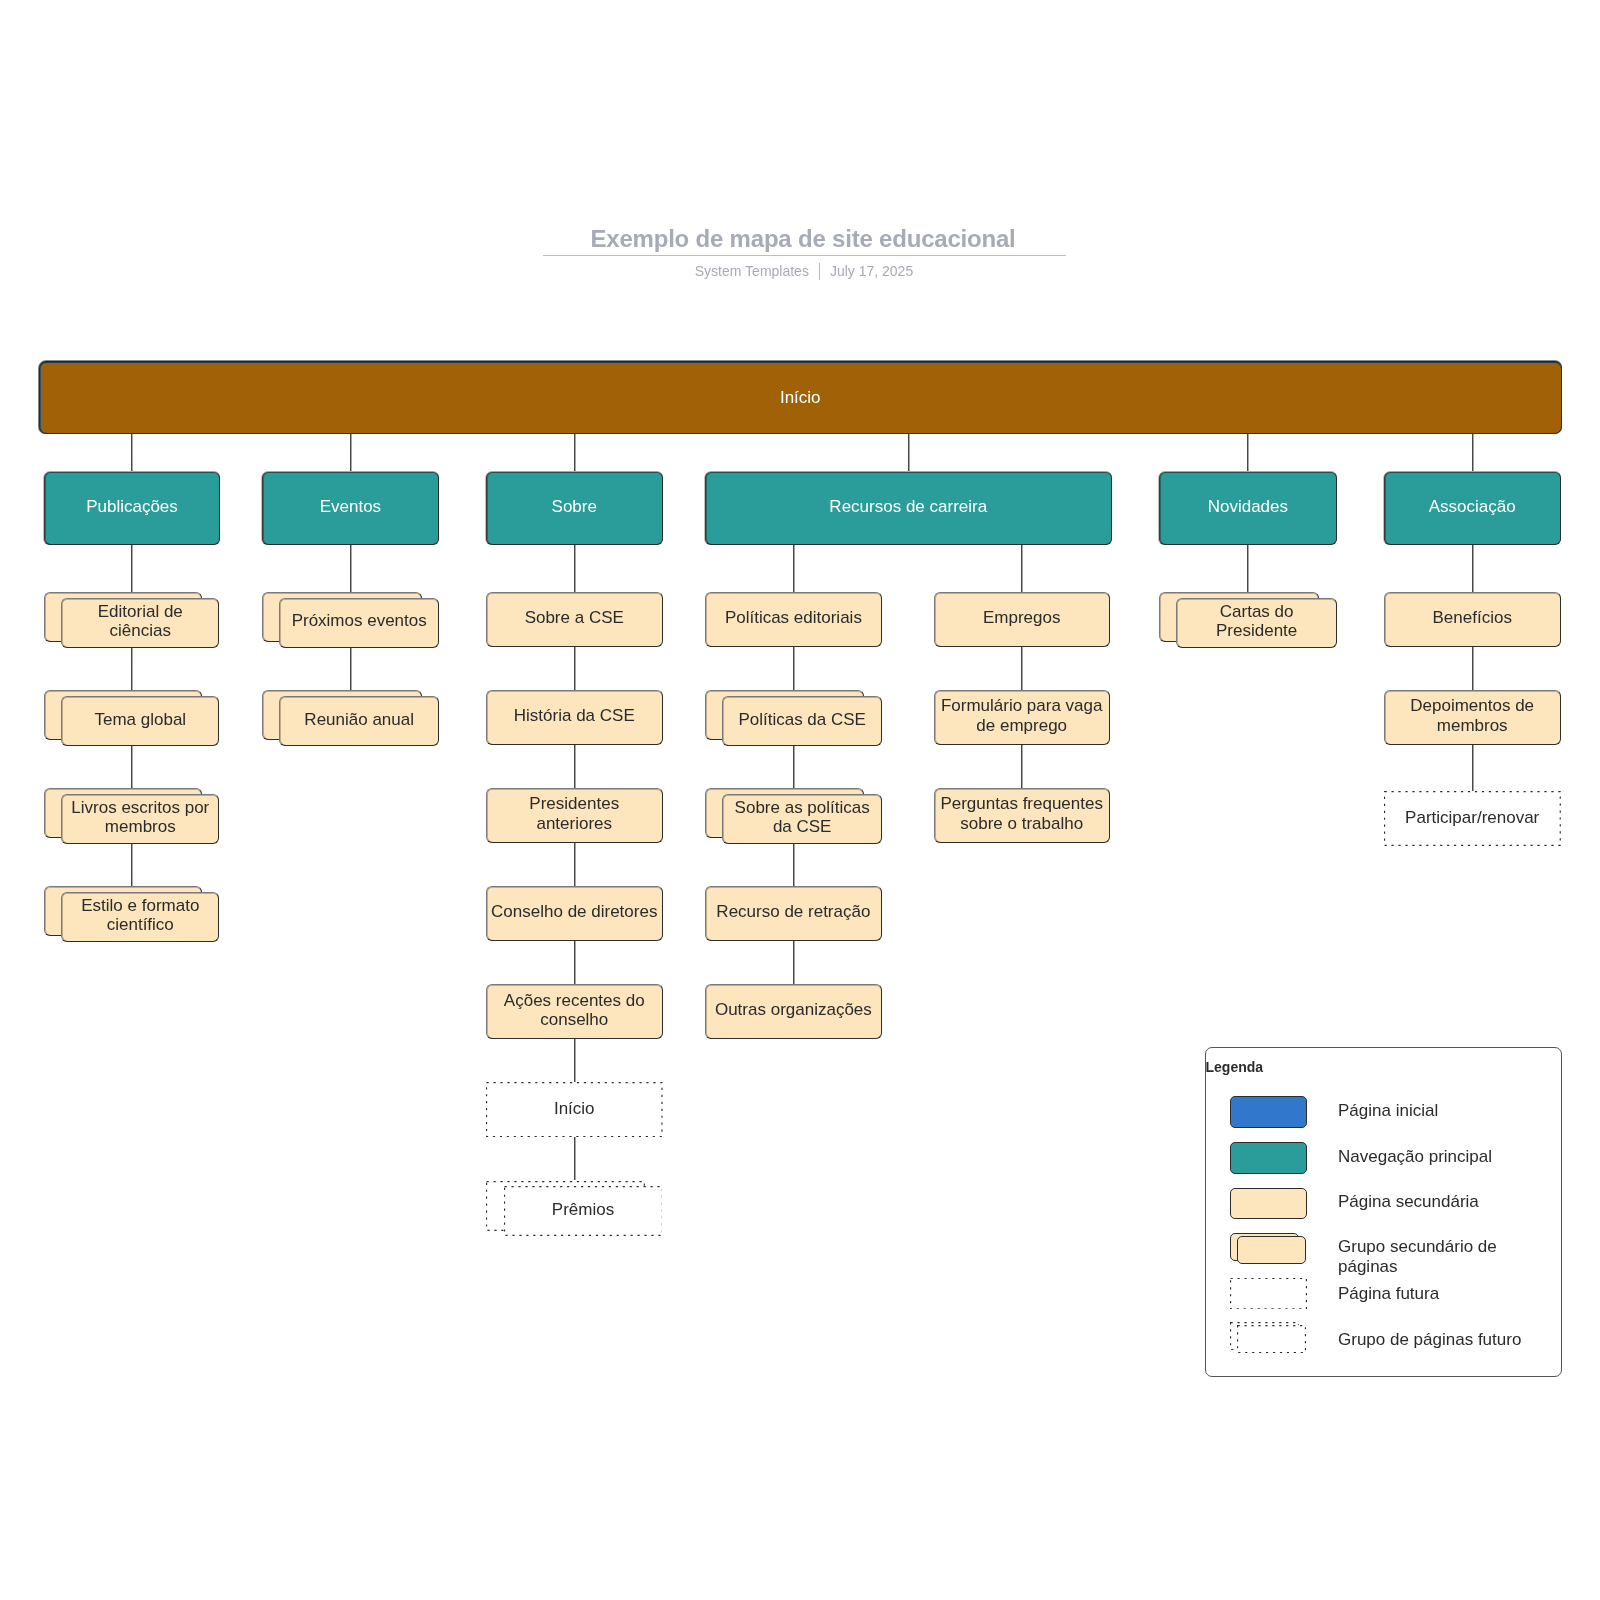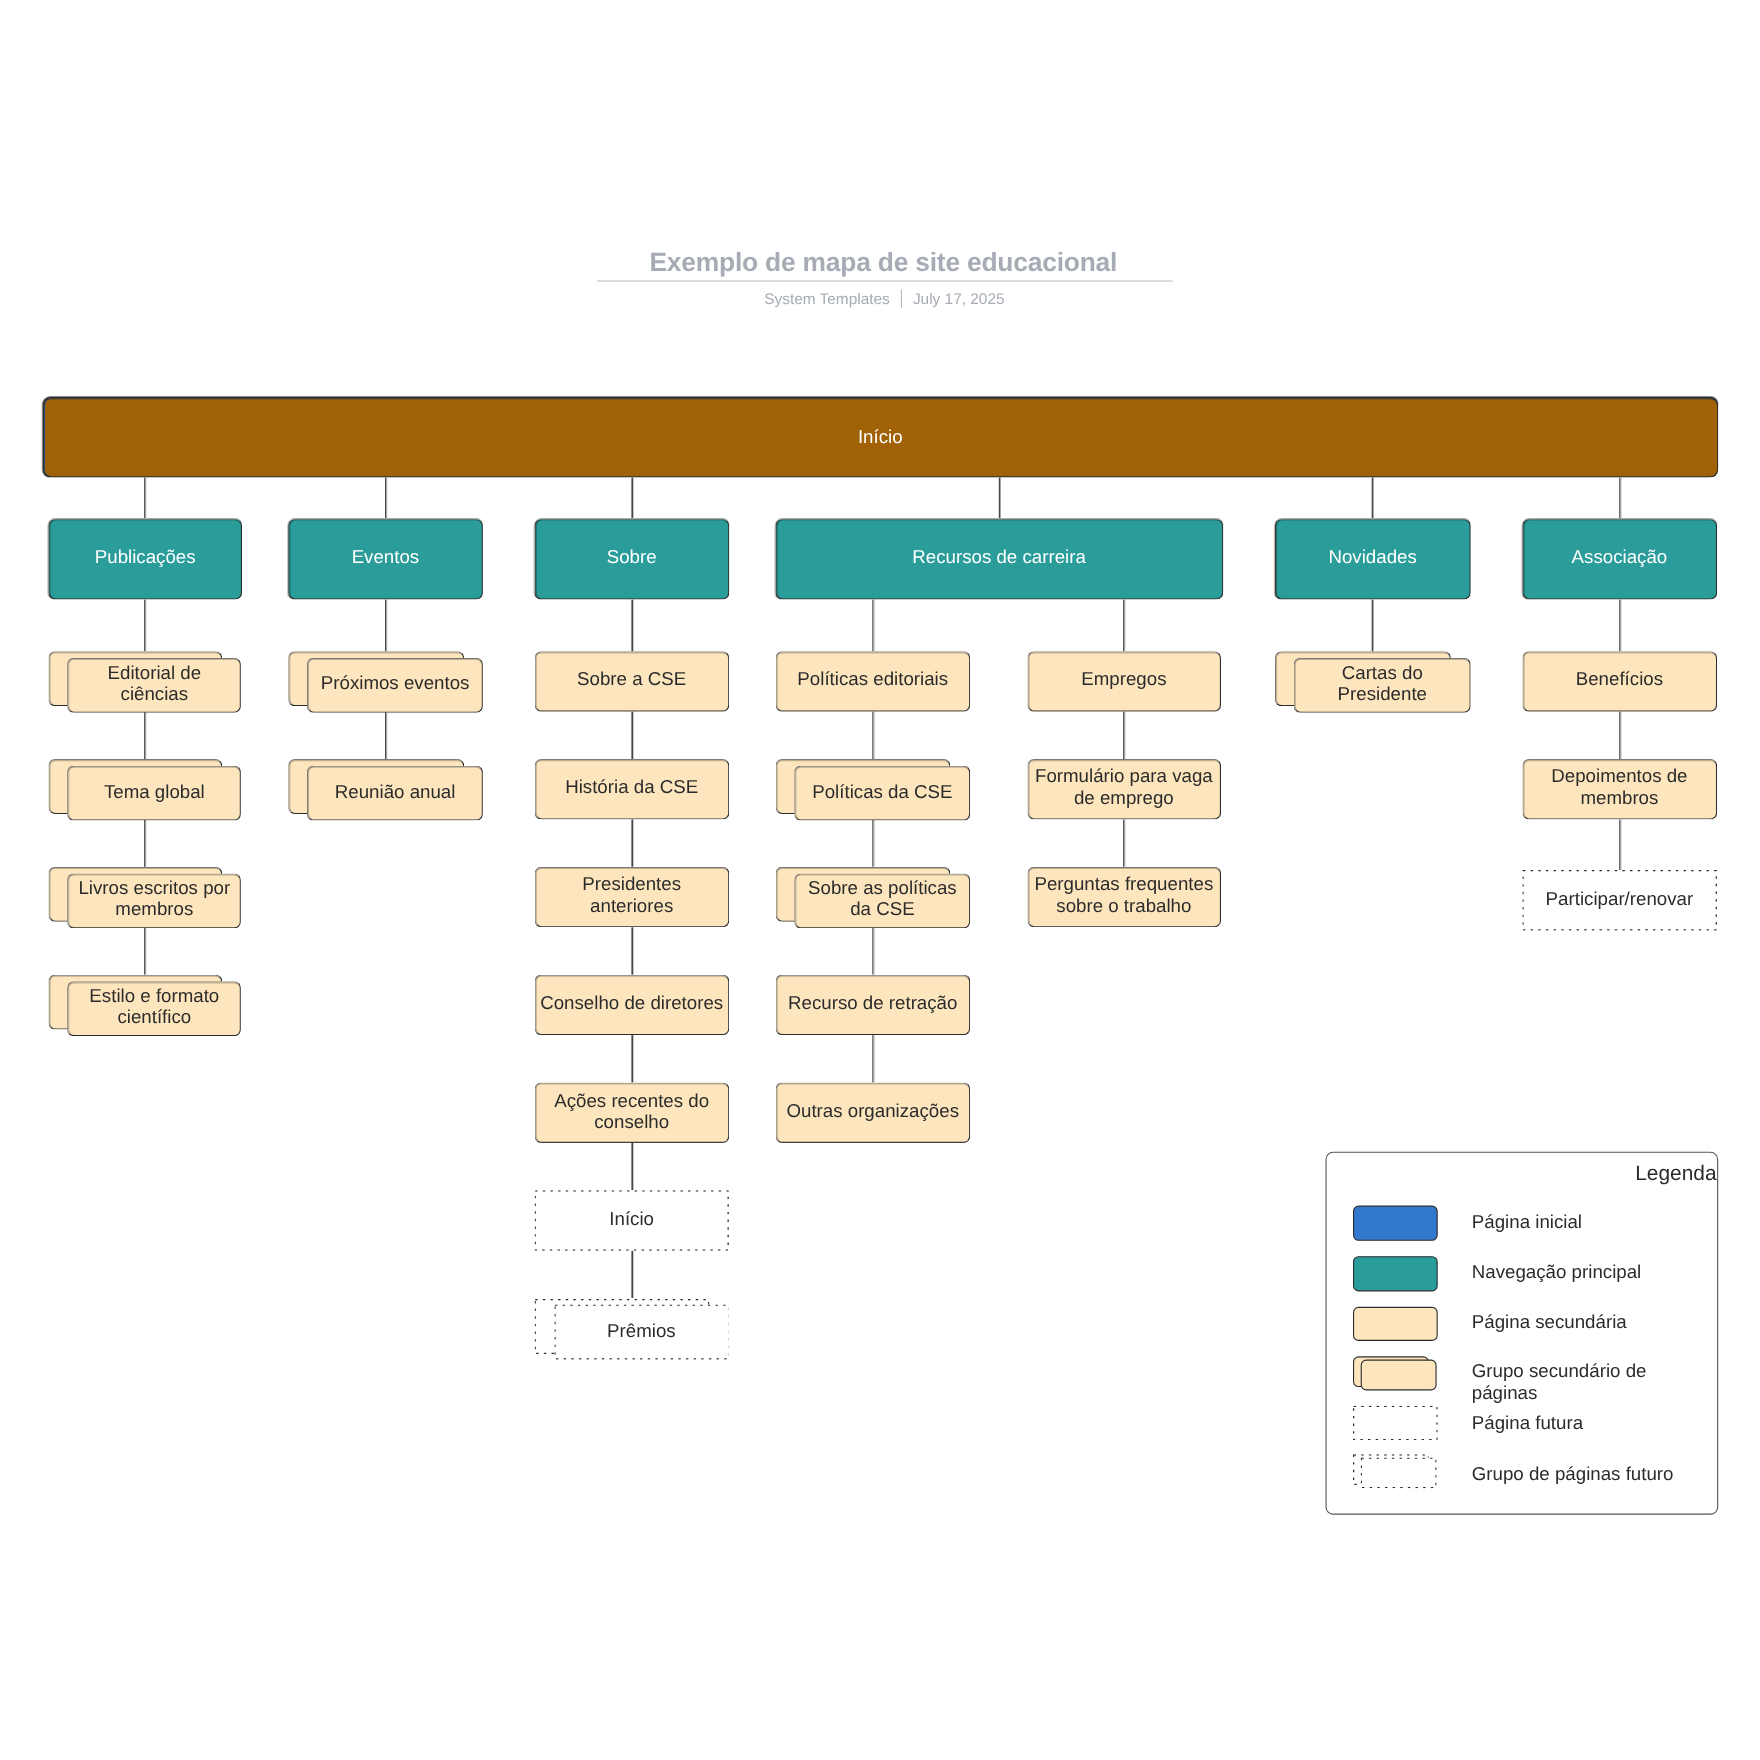--- a/index.html
+++ b/index.html
@@ -92,22 +92,22 @@
   .grp.fut .back, .grp.fut .front {
     background:#ffffff; border:none; border-radius:0; box-shadow:none;
   }
 
   
   #legend {
     position:absolute; box-sizing:border-box; background:#ffffff;
     border:1px solid #555; border-radius:7px;
   }
   #legend-title {
-    position:absolute; left:0; top:8.5px; width:100%; text-align:right;
-    font-size:19px; font-weight:normal; color:#2b2b2b; line-height:21px;
+    position:absolute; left:0; top:8.5px; width:100%; text-align:left;
+    font-size:14px; font-weight:bold; color:#2b2b2b; line-height:21px;
   }
   .lg-sw { position:absolute; box-sizing:border-box; }
   .lg-label {
     position:absolute; font-size:17px; color:#2b2b2b; line-height:20px;
   }
 
 </style>
 </head>
 <body>
 

